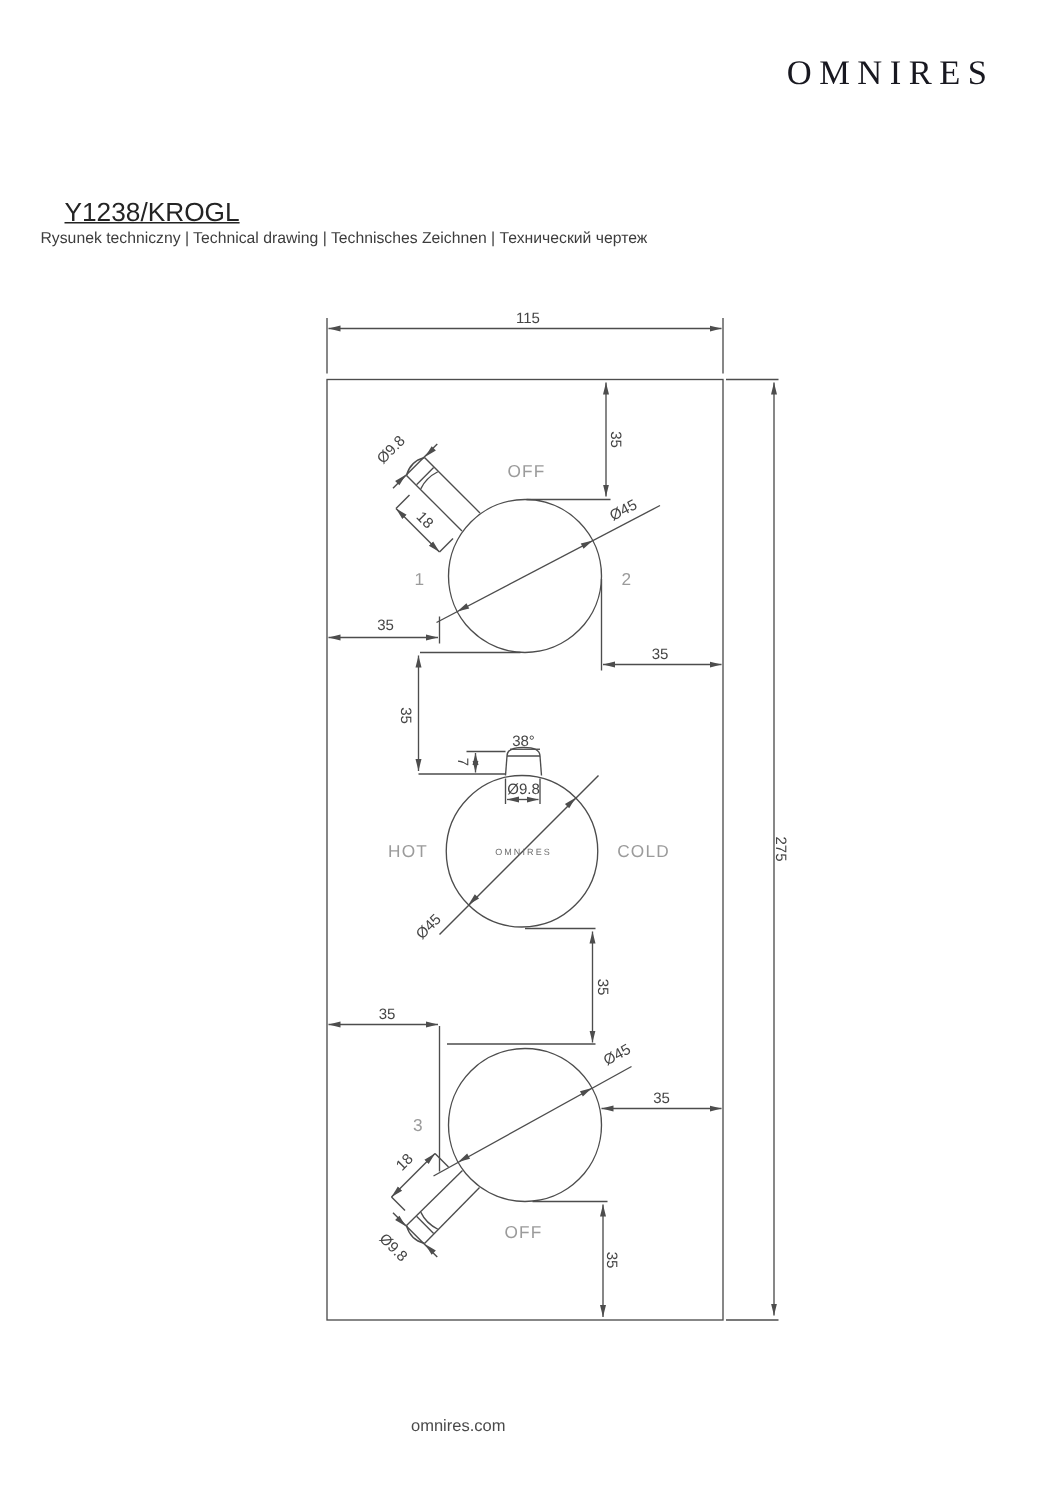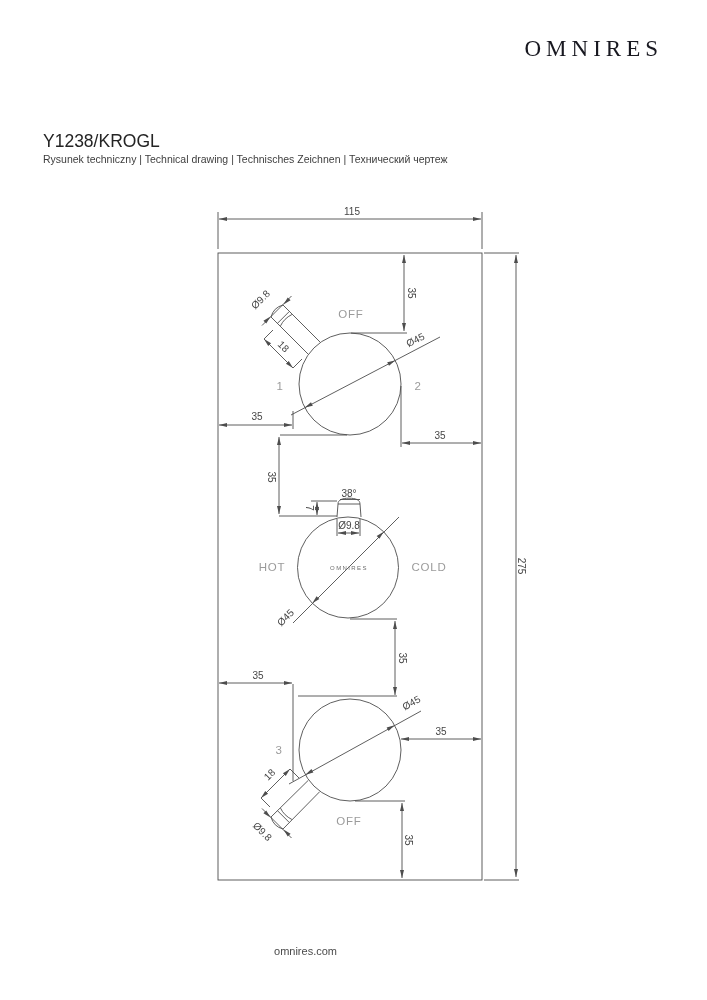--- a/index.html
+++ b/index.html
@@ -1,22 +1,22 @@
 <!DOCTYPE html>
 <html><head>
 <meta charset="utf-8">
 <style>
   html,body{margin:0;padding:0;background:#ffffff;}
   body{width:707px;height:1000px;position:relative;overflow:hidden;
        font-family:"Liberation Sans",sans-serif;color:#2a2a2a;}
   .logo{position:absolute;top:36px;right:44px;
         font-family:"Liberation Serif",serif;font-size:23px;font-weight:500;
         letter-spacing:5px;color:#181820;}
-  .title{position:absolute;left:43px;top:131px;font-size:17.5px;color:#242424;}
-  .subtitle{position:absolute;left:43px;top:153px;font-size:10.5px;color:#3d3d3d;}
+  .title{position:absolute;left:43px;top:131px;font-size:17.5px;color:#242424;text-decoration:underline;}
+  .subtitle{position:absolute;left:27px;top:153px;font-size:10.5px;color:#3d3d3d;}
   .footer{position:absolute;left:0;top:945px;width:611px;text-align:center;
           font-size:11px;color:#4a4a4a;}
   svg{position:absolute;left:0;top:0;}
   .ln{stroke:#4d4d4d;stroke-width:0.9;fill:none;}
   .arr{fill:#4d4d4d;stroke:none;}
   .dimtext{font-family:"Liberation Sans",sans-serif;font-size:10px;fill:#454545;}
   .graylab{font-family:"Liberation Sans",sans-serif;font-size:11.5px;fill:#9b9b9b;letter-spacing:0.8px;}
   .brandsmall{font-family:"Liberation Sans",sans-serif;font-size:6px;fill:#6e6e6e;letter-spacing:1.4px;}
 </style>
 </head>

